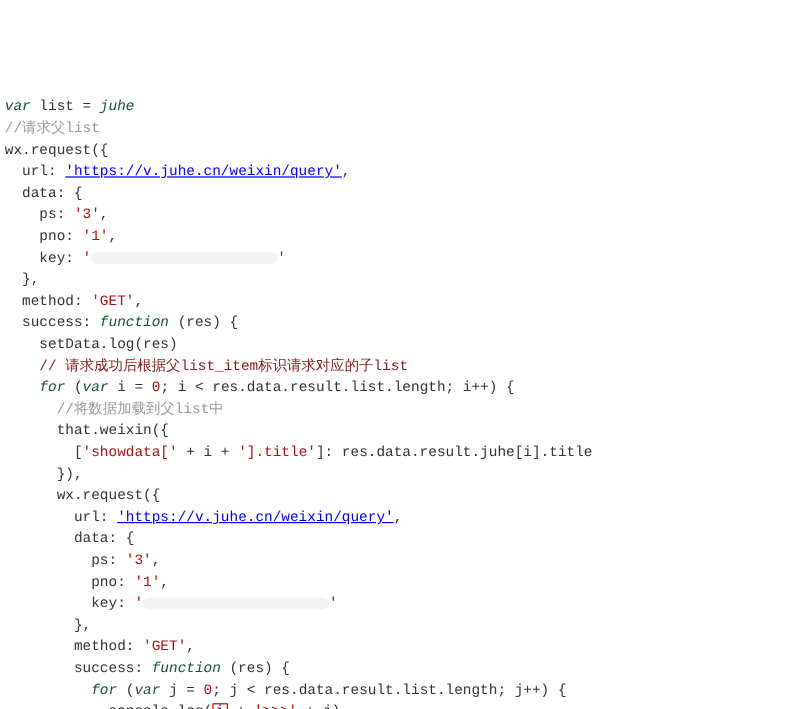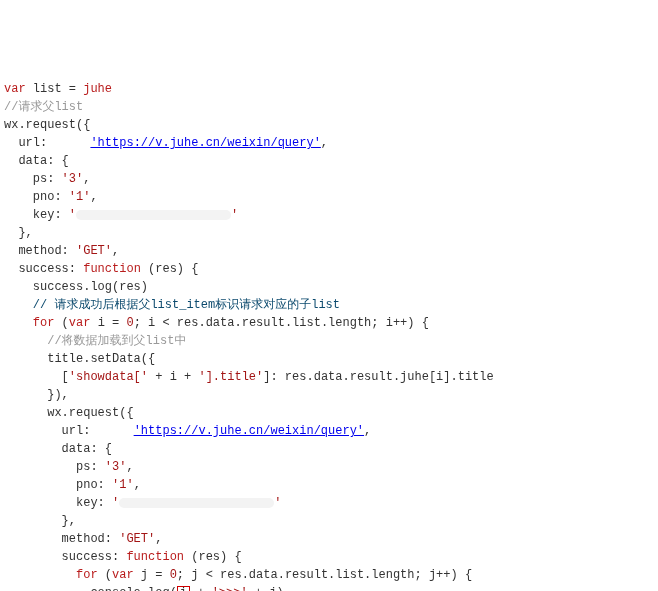--- a/index.html
+++ b/index.html
@@ -8,26 +8,26 @@
     padding: 8px 4px;
     font-family: Consolas, "Courier New", monospace;
     font-size: 12px;
     line-height: 1.5;
     background: #fff;
     color: #333;
     white-space: pre;
     overflow-x: auto;
     position: relative;
   }
-  .kw { color: #b91c1c; }
+  .kw { color: #14532d; font-style: italic; }
   .str { color: #a31515; }
-  .url { color: #0000ee; text-decoration: underline; margin-left: 36px; }
+  .url { color: #0000ee; text-decoration: underline; }
   .num { color: #a31515; }
   .comment-grey { color: #999; margin-top: 40px; }
-  .comment-green { color: #0c4a6e; }
+  .comment-green { color: #7f1d1d; }
   .censor {
     display: inline-block;
     width: 155px;
     height: 10px;
     background: #f3f3f3;
     border-radius: 5px;
     vertical-align: middle;
   }
   .redbox {
     border: 1.5px solid #d00000;
@@ -45,25 +45,25 @@
 <span class="comment-grey">//请求父list</span>
 <span>wx.request({</span>
 <span>  url: </span><span class="url">'https://v.juhe.cn/weixin/query'</span><span>,</span>
 <span>  data: {</span>
 <span>    ps: </span><span class="str">'3'</span><span>,</span>
 <span>    pno: </span><span class="str">'1'</span><span>,</span>
 <span>    key: </span><span class="str">'</span><span class="censor"></span><span class="str">'</span>
 <span>  },</span>
 <span>  method: </span><span class="str">'GET'</span><span>,</span>
 <span>  success: </span><span class="kw">function</span><span> (res) {</span>
-<span>    success.log(res)</span>
+<span>    setData.log(res)</span>
 <span class="comment-green">    // 请求成功后根据父list_item标识请求对应的子list</span>
 <span>    </span><span class="kw">for</span><span> (</span><span class="kw">var</span><span> i = </span><span class="num">0</span><span>; i &lt; res.data.result.list.length; i++) {</span>
 <span class="comment-grey">      //将数据加载到父list中</span>
-<span>      title.setData({</span>
+<span>      that.weixin({</span>
 <span>        [</span><span class="str">'showdata['</span><span> + i + </span><span class="str">'].title'</span><span>]: res.data.result.juhe[i].title</span>
 <span>      }),</span>
 <span>      wx.request({</span>
 <span>        url: </span><span class="url">'https://v.juhe.cn/weixin/query'</span><span>,</span>
 <span>        data: {</span>
 <span>          ps: </span><span class="str">'3'</span><span>,</span>
 <span>          pno: </span><span class="str">'1'</span><span>,</span>
 <span>          key: </span><span class="str">'</span><span class="censor"></span><span class="str">'</span>
 <span>        },</span>
 <span>        method: </span><span class="str">'GET'</span><span>,</span>

